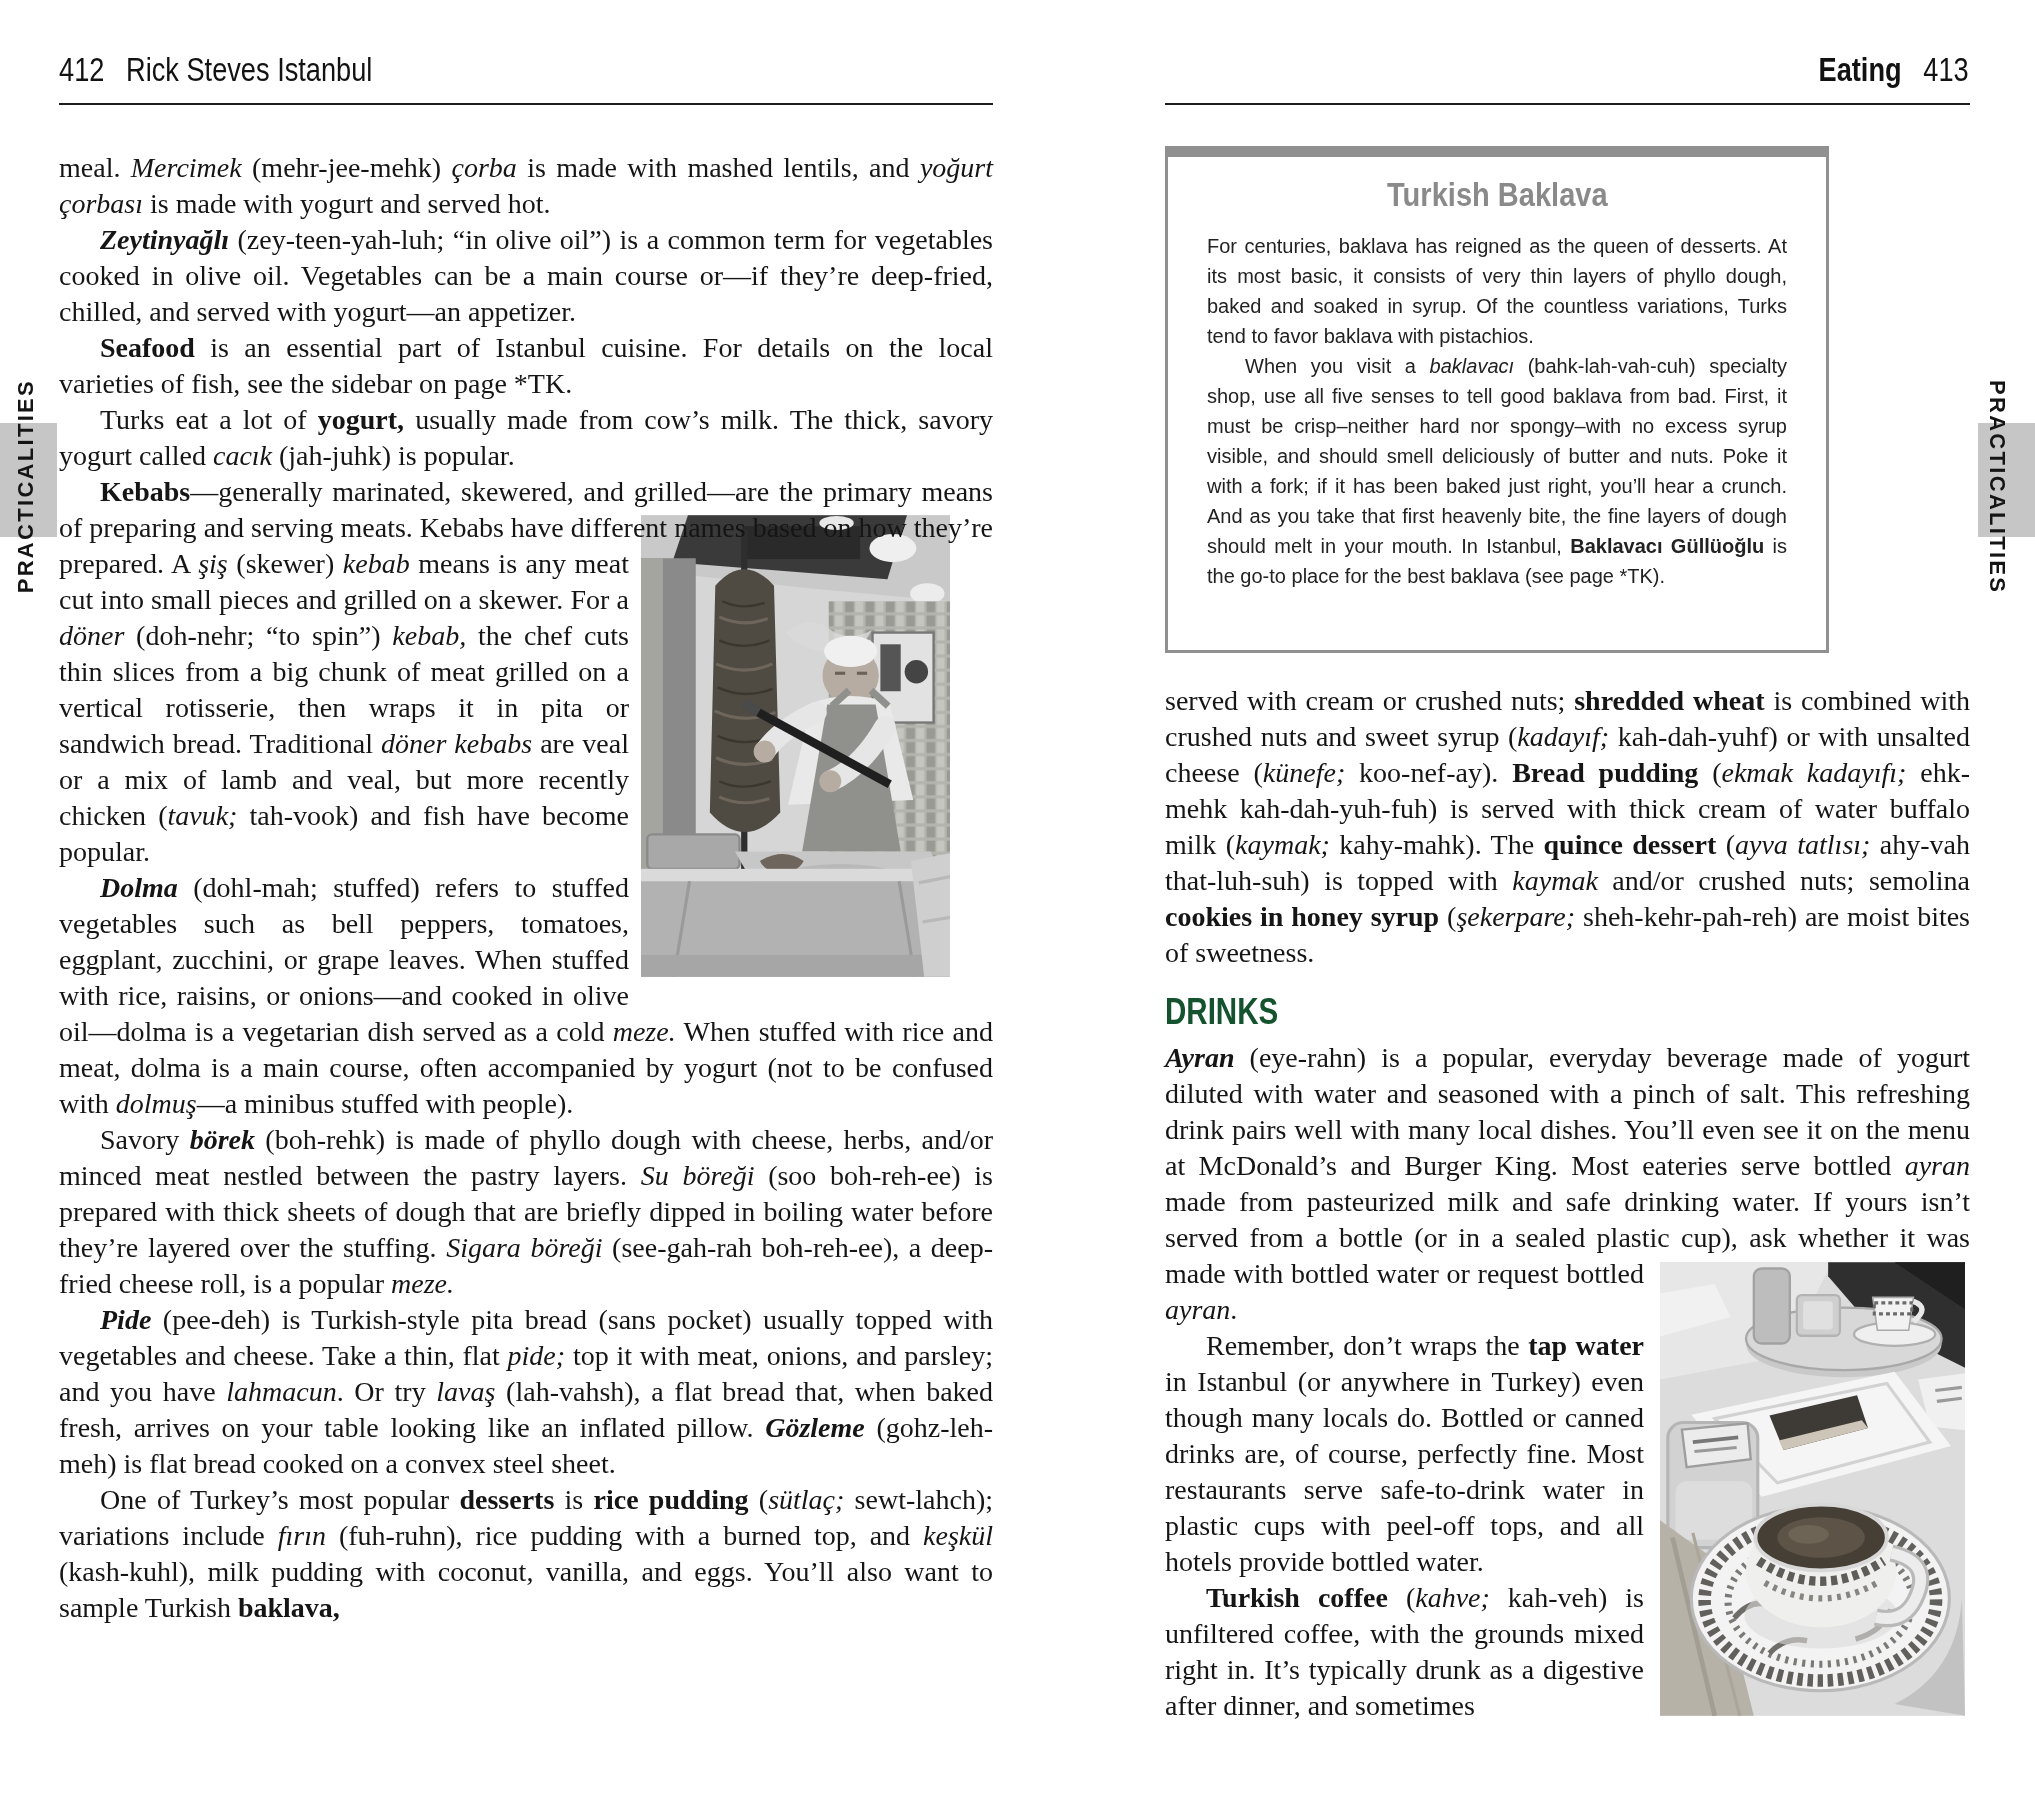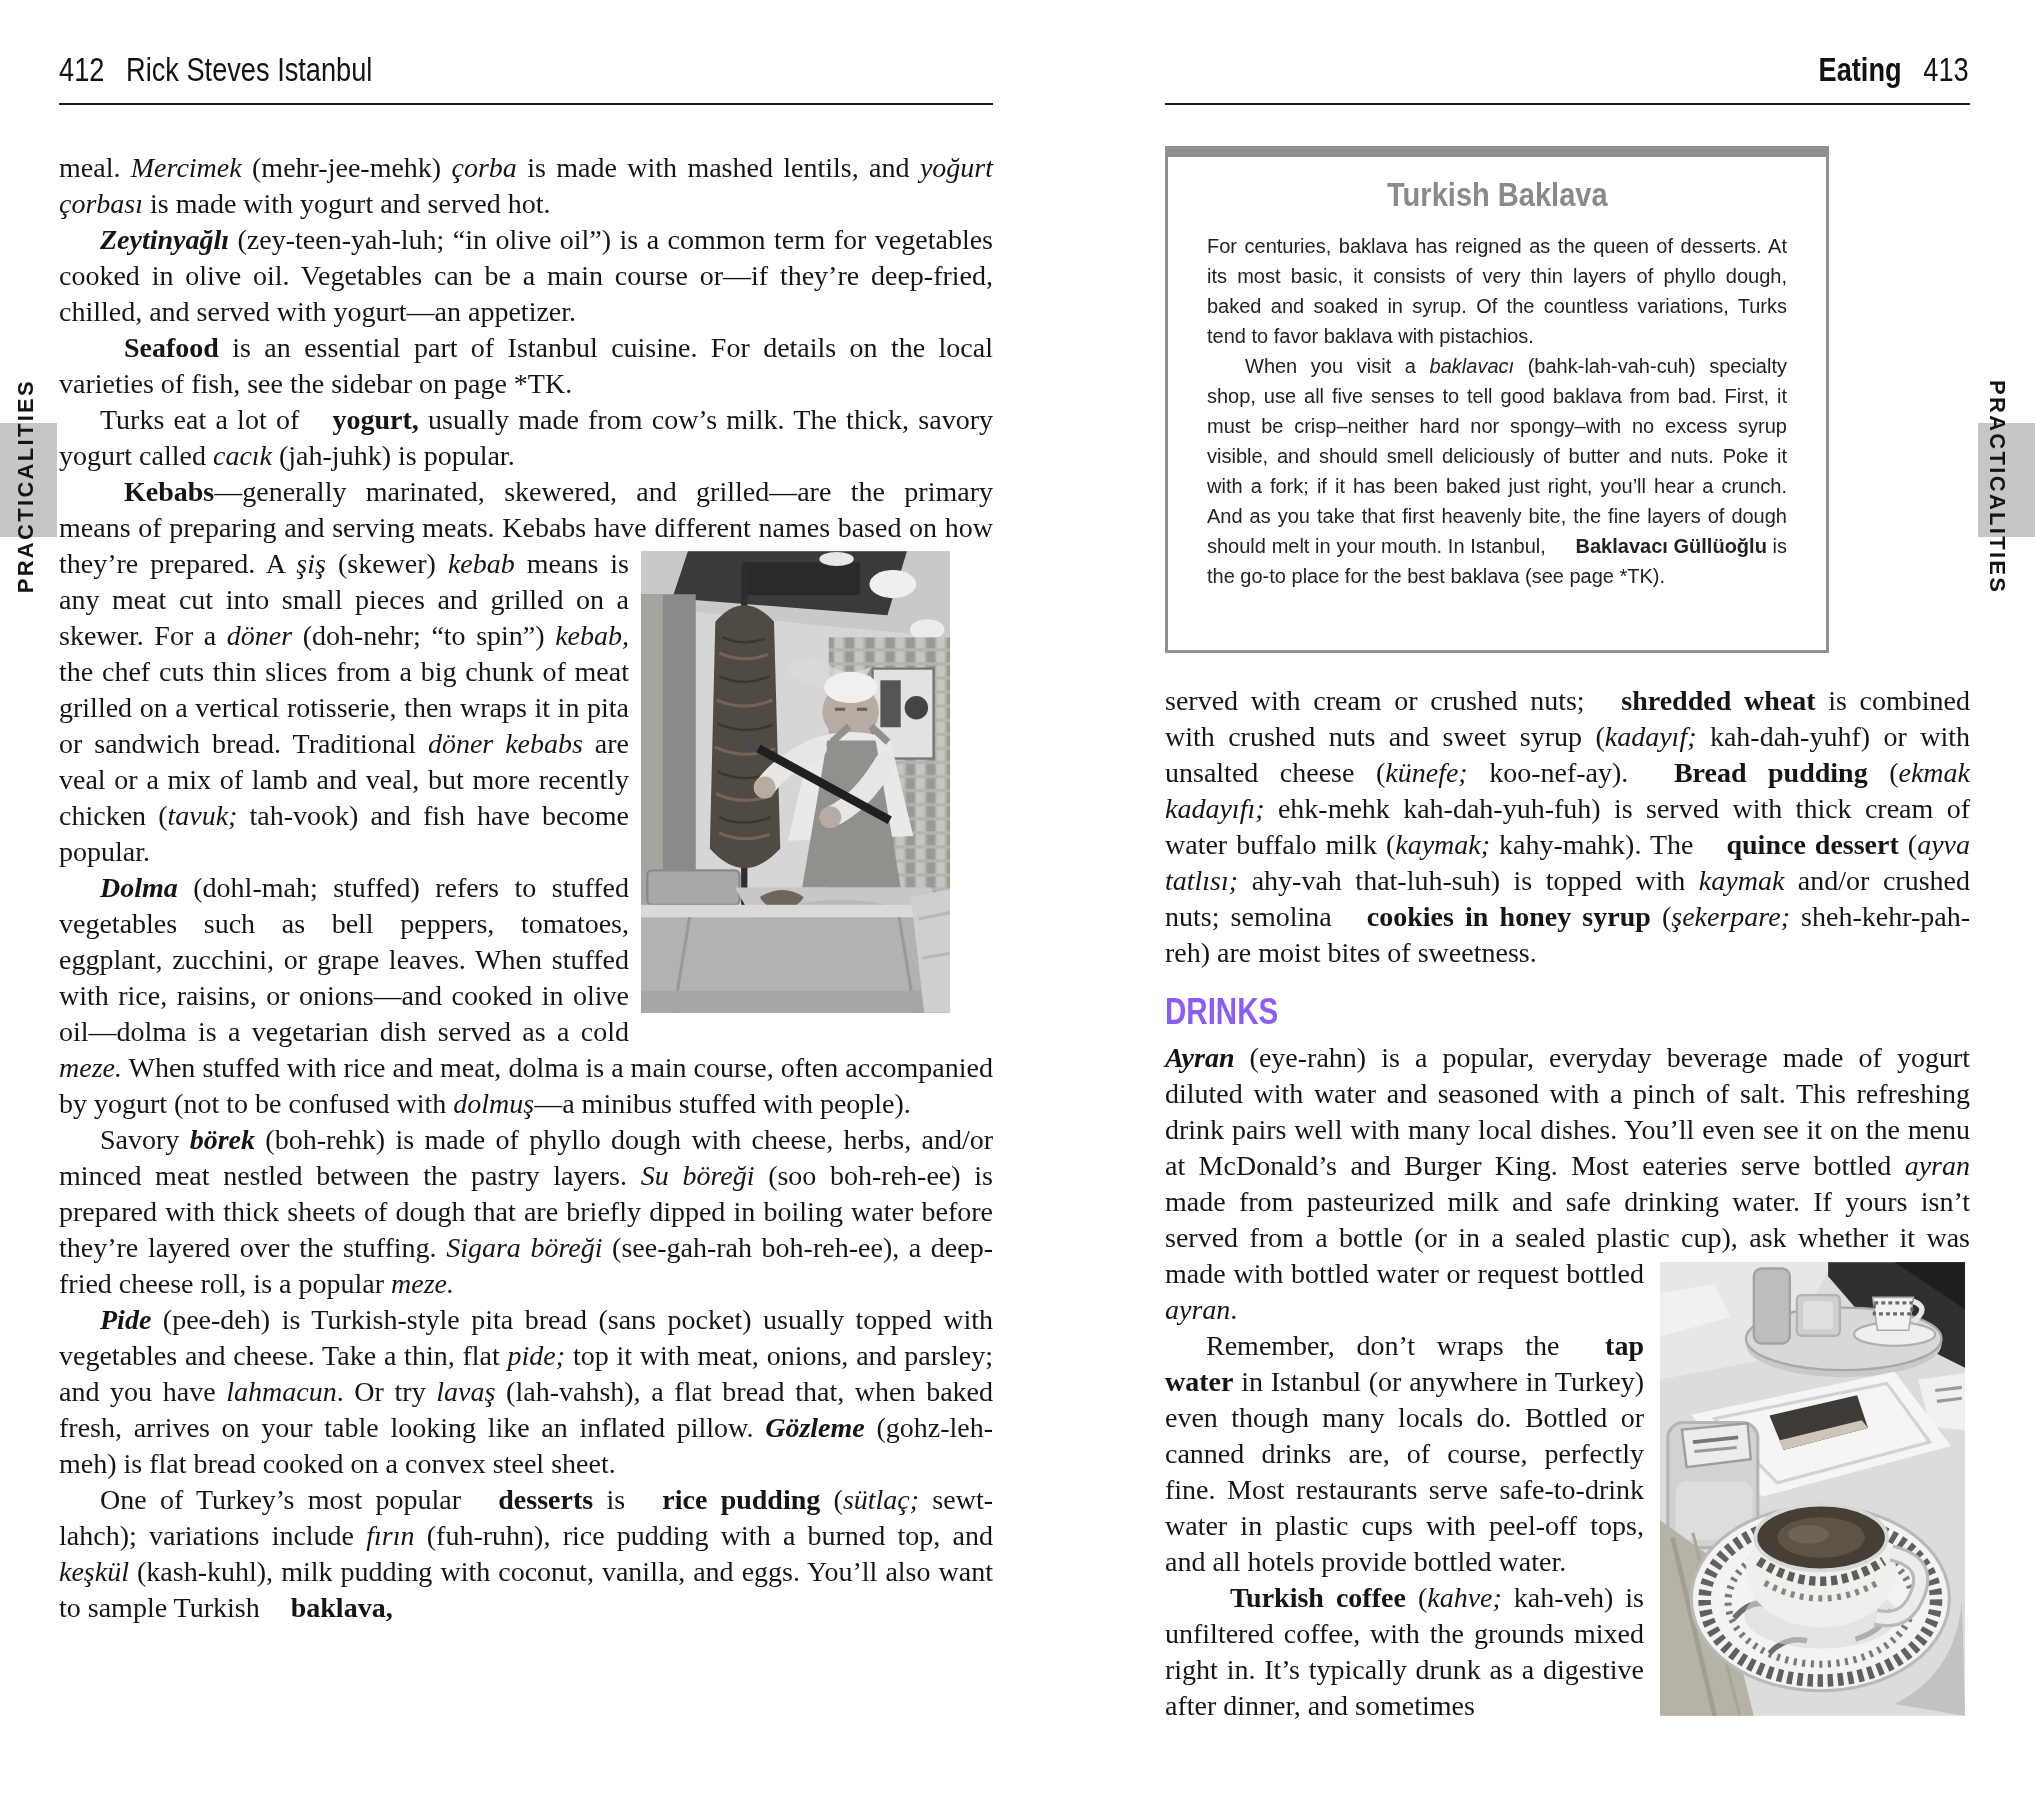--- a/index.html
+++ b/index.html
@@ -27,26 +27,26 @@
   #tab-left{left:12.5px;top:379px;transform:rotate(180deg);}
   #tab-right{left:1984px;top:380px;}
 
   
   .col{position:absolute;font-size:28px;line-height:36px;text-align:justify;}
   #col-left{left:59px;top:150px;width:934px;}
   #col-right{left:1165px;top:683px;width:805px;}
   .bp{margin:0;}
   .ind{text-indent:41px;}
   .i{font-style:italic;}
-  .b{font-weight:bold;margin-left:24px;}
+  .b{font-weight:bold;}
   .bi{font-weight:bold;font-style:italic;}
 
   
   #drinks-heading{margin:20.4px 0 7.8px 0;font-family:"Liberation Sans",sans-serif;
-    font-size:36px;font-weight:bold;color:#8b5cf6;line-height:41px;}
+    font-size:36px;font-weight:bold;color:#14532d;line-height:41px;}
   #drinks-heading .cond{transform-origin:0 50%;transform:scaleX(0.82);}
 
   
   #sidebar{position:absolute;left:1165px;top:146px;width:664px;height:507px;box-sizing:border-box;
     background:#fff;border:3.9px solid #909090;border-top-width:11.7px;padding:7.8px 39px 15.7px 39px;}
   #sidebar-title{margin:11px 0 17px 0;text-align:center;color:#8a8a8a;
     font-family:"Liberation Sans",sans-serif;font-size:33px;font-weight:bold;}
   #sidebar-title .cond{transform-origin:50% 50%;transform:scaleX(0.88);}
   .sp{margin:0;font-family:"Liberation Sans",sans-serif;font-size:20px;line-height:30px;
     text-align:justify;color:#222;}

